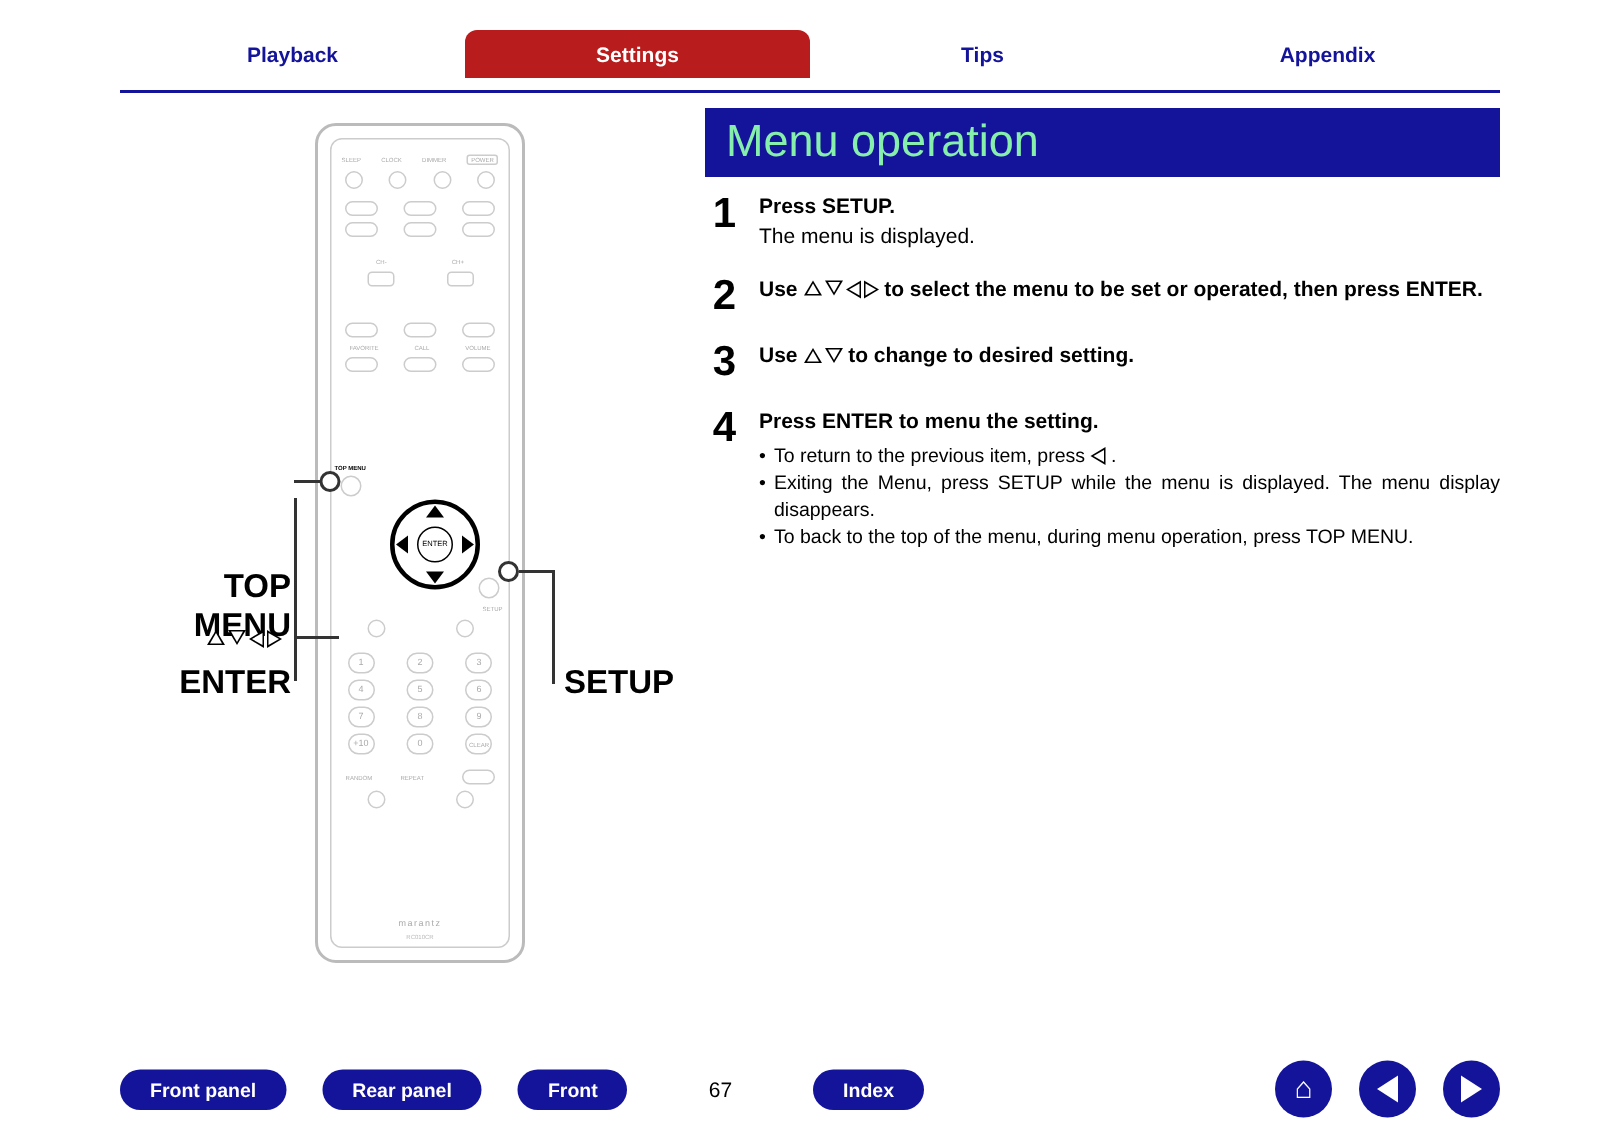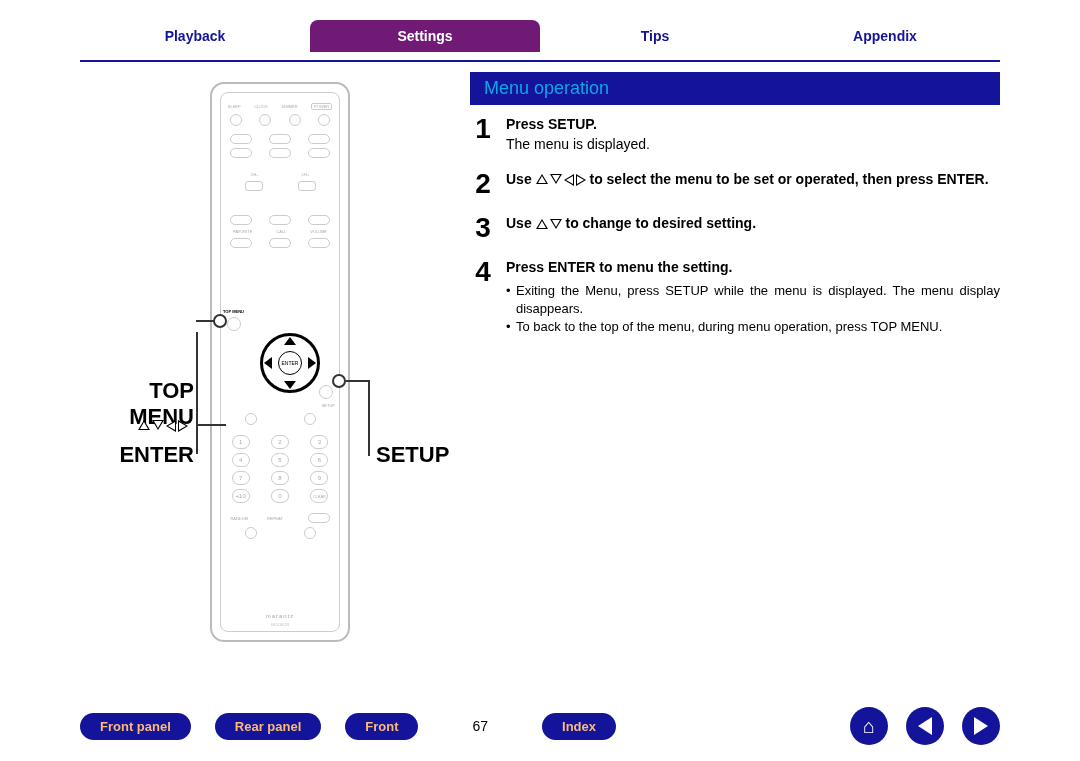--- a/index.html
+++ b/index.html
@@ -20,21 +20,21 @@
     .tab {
         flex: 1;
         text-align: center;
         font-weight: bold;
         font-size: 14px;
         color: #14149a;
         padding: 6px 0;
         position: relative;
     }
     .tab.active {
-        background: #701a75;
+        background: #b91c1c;
         color: #fff;
         border-radius: 8px 8px 0 0;
         padding: 8px 0;
     }
     .tab-rule {
         height: 2px;
         background: #14149a;
         margin: 0 80px;
     }
     .content-area {
@@ -112,22 +112,22 @@
         top: 343px;
         font-size: 18px;
         letter-spacing: 2px;
     }
     .right-col {
         flex: 1;
         padding-left: 10px;
     }
     .section-header {
         background: #14149a;
-        color: #0ea5e9;
-        font-size: 18px;
+        color: #86efac;
+        font-size: 30px;
         font-weight: normal;
         padding: 6px 14px;
         margin-bottom: 10px;
     }
     .step {
         display: flex;
         gap: 10px;
         margin-bottom: 16px;
         align-items: flex-start;
     }
@@ -155,21 +155,21 @@
     .bottom-bar {
         position: absolute;
         bottom: 16px; left: 0; right: 0;
         display: flex;
         align-items: center;
         padding: 0 80px;
         gap: 24px;
     }
     .pill {
         background: #14149a;
-        color:#fdba74;
+        color:#ffffff;
         padding: 6px 20px;
         border-radius: 16px;
         font-size: 13px;
         font-weight: bold;
     }
     .page-num {
         font-size: 14px;
         color: #000;
         padding: 0 30px;
     }
@@ -402,20 +402,27 @@
           <span> to change to desired setting.</span>
         </div>
       </div>
     </div>
 
     <div class="step">
       <div class="step-num">4</div>
       <div class="step-body">
         <div class="step-title">Press ENTER to menu the setting.</div>
         <ul class="bullets">
+          <li>
+            <span>To return to the previous item, press </span>
+            <span class="ot-wrap">
+                <span class="tri-outline ot-l hollow ot-white"></span>
+              </span>
+            <span>.</span>
+          </li>
           <li>Exiting the Menu, press SETUP while the menu is displayed. The menu display disappears.</li>
           <li>To back to the top of the menu, during menu operation, press TOP MENU.</li>
         </ul>
       </div>
     </div>
 
   </div>
 </div>
 
 <div class="bottom-bar">

